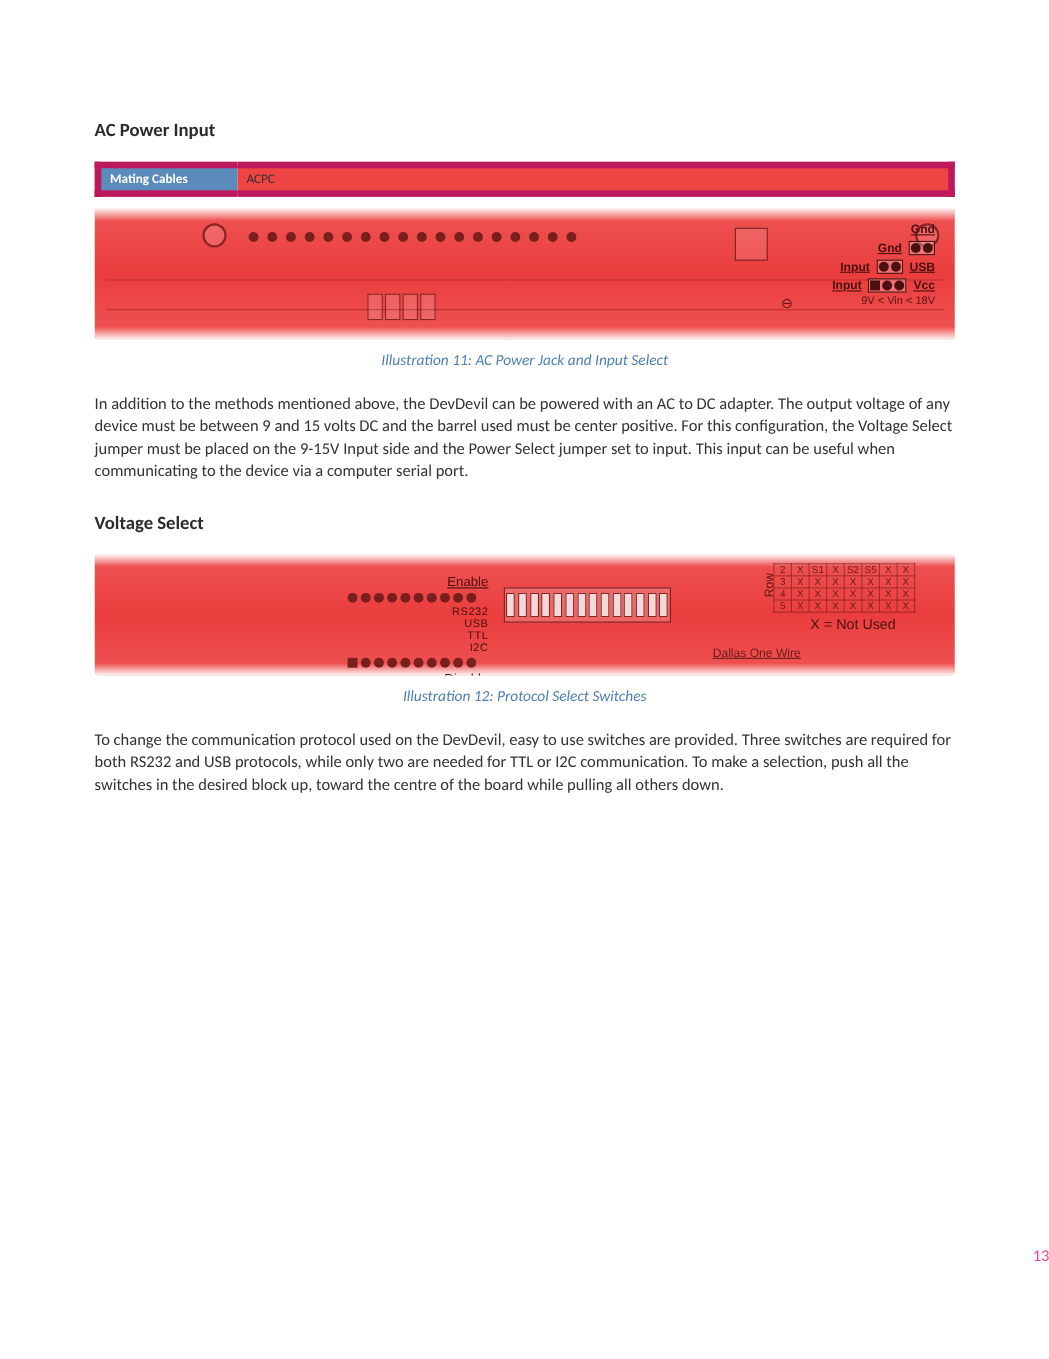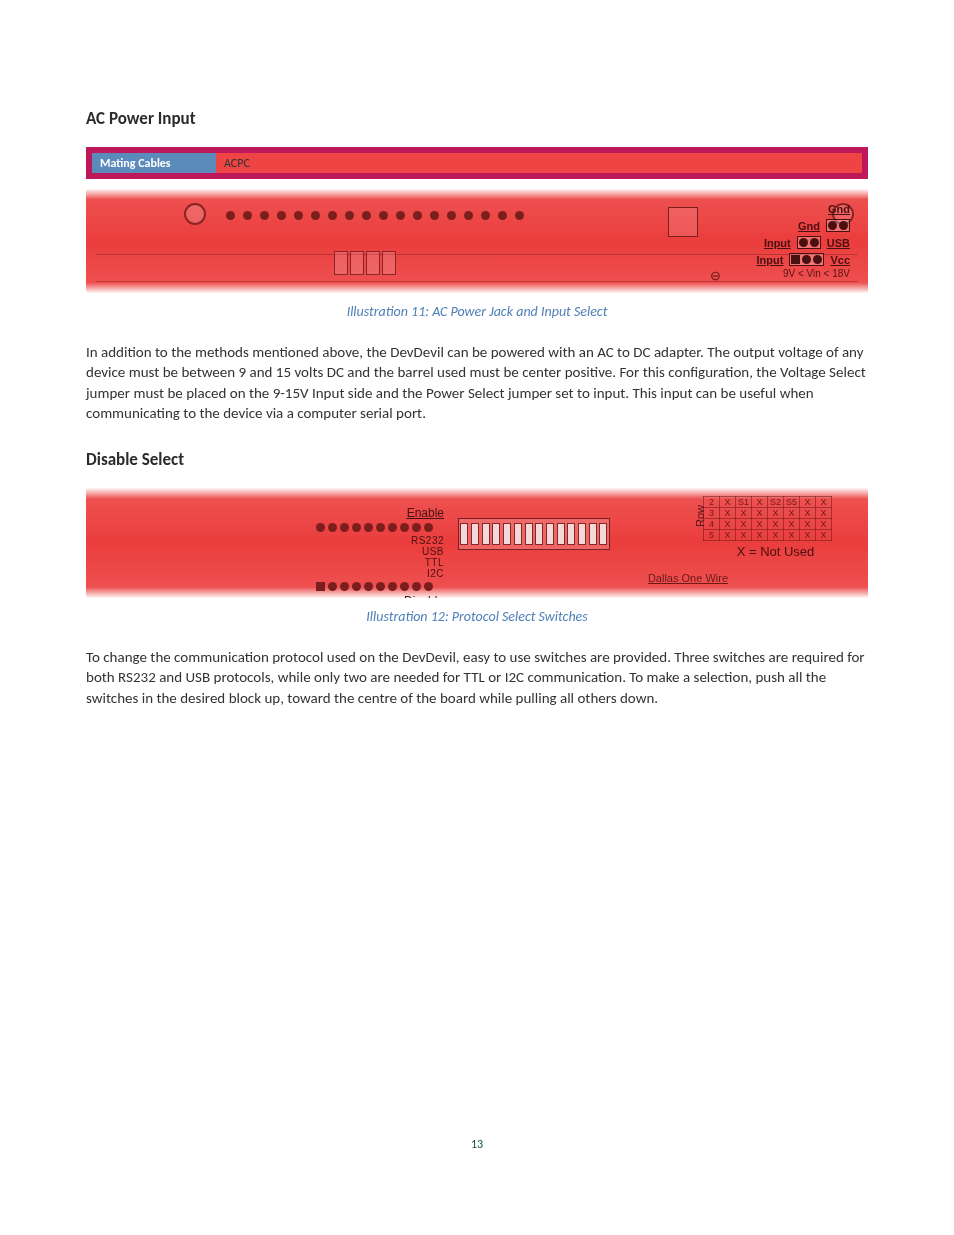--- a/index.html
+++ b/index.html
@@ -36,21 +36,21 @@
     font-weight: bold;
     width: 108px;
     white-space: nowrap;
   }
   .mating-value {
     background: #ef4444;
     color: #333;
   }
   .board-figure {
     width: 100%;
-    height: 104px;
+    height: 120px;
     background: linear-gradient(to bottom,
       rgba(255,255,255,0.95) 0%,
       rgba(239,81,81,0.85) 10%,
       rgba(235,60,60,0.9) 50%,
       rgba(239,81,81,0.85) 90%,
       rgba(255,255,255,0.95) 100%),
       #e74848;
     border-radius: 3px;
     position: relative;
     overflow: hidden;
@@ -219,23 +219,23 @@
   .not-used-box .legend {
     font-size: 13px;
     text-align: center;
     margin-top: 3px;
     color:#4a1010;
   }
   .page-num {
     position: absolute;
     bottom: 84px;
     left: 0; right: 0;
-    text-align: center;
-    font-size: 12px;
-    color: #14532d;
+    text-align: right;
+    font-size: 15px;
+    color: #ec4899;
   }
   .chip {
     position:absolute;
     width:28px; height:28px;
     border:1px solid #7b1e1e;
     background: rgba(255,255,255,0.12);
   }
 </style>
 </head>
 <body>
@@ -314,21 +314,21 @@
         <span style="font-size:13px;">⊖</span>
         <span>9V &lt; Vin &lt; 18V</span>
       </div>
     </div>
   </div>
 
   <div class="caption">Illustration 11: AC Power Jack and Input Select</div>
 
   <p class="body-text">In addition to the methods mentioned above, the DevDevil can be powered with an AC to DC adapter.  The output voltage of any device must be between 9 and 15 volts DC and the barrel used must be center positive.  For this configuration, the Voltage Select jumper must be placed on the 9-15V Input side and the Power Select jumper set to input.  This input can be useful when communicating to the device via a computer serial port.</p>
 
-  <h2 class="section-head">Disable Select</h2>
+  <h2 class="section-head">Voltage Select</h2>
 
   <div class="board-figure2">
     <div class="big-hole" style="left:32px; top:14px;"></div>
     <div class="big-hole" style="left:32px; bottom:12px; width:14px; height:14px;"></div>
     <div class="big-hole" style="right:20px; bottom:12px; width:14px; height:14px;"></div>
 
     <div class="proto-block">
       <div class="en">Enable</div>
       <div class="dot-row">
           <span></span>

